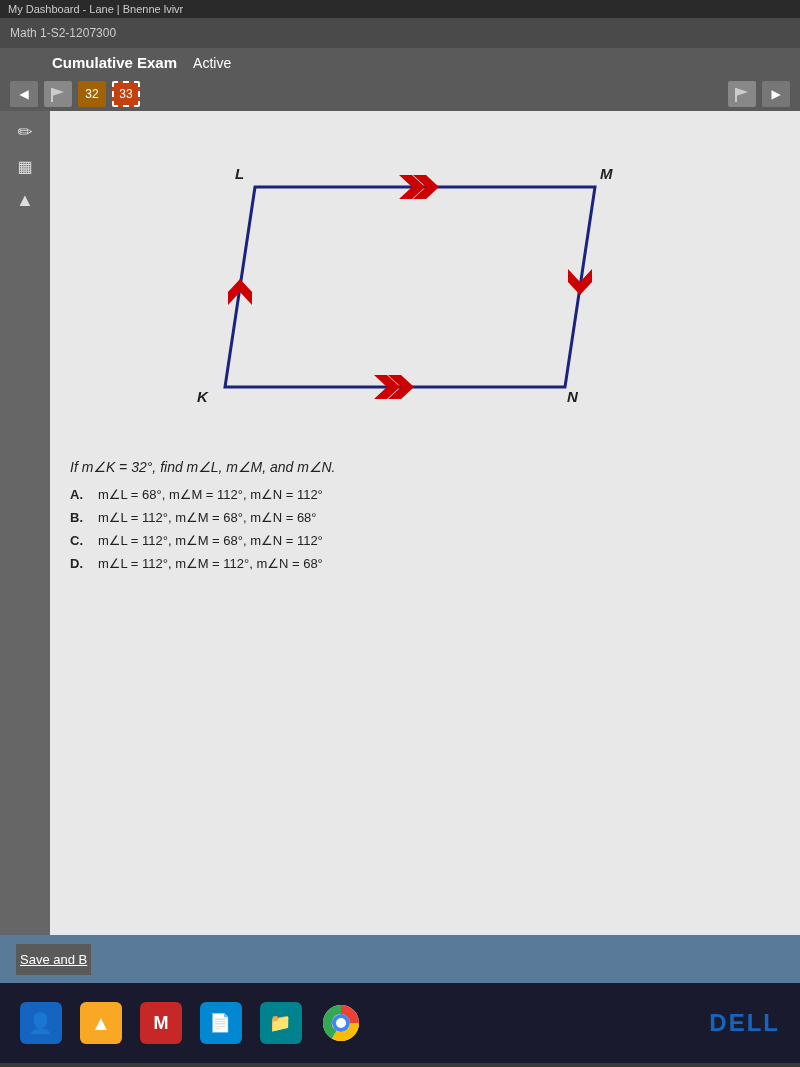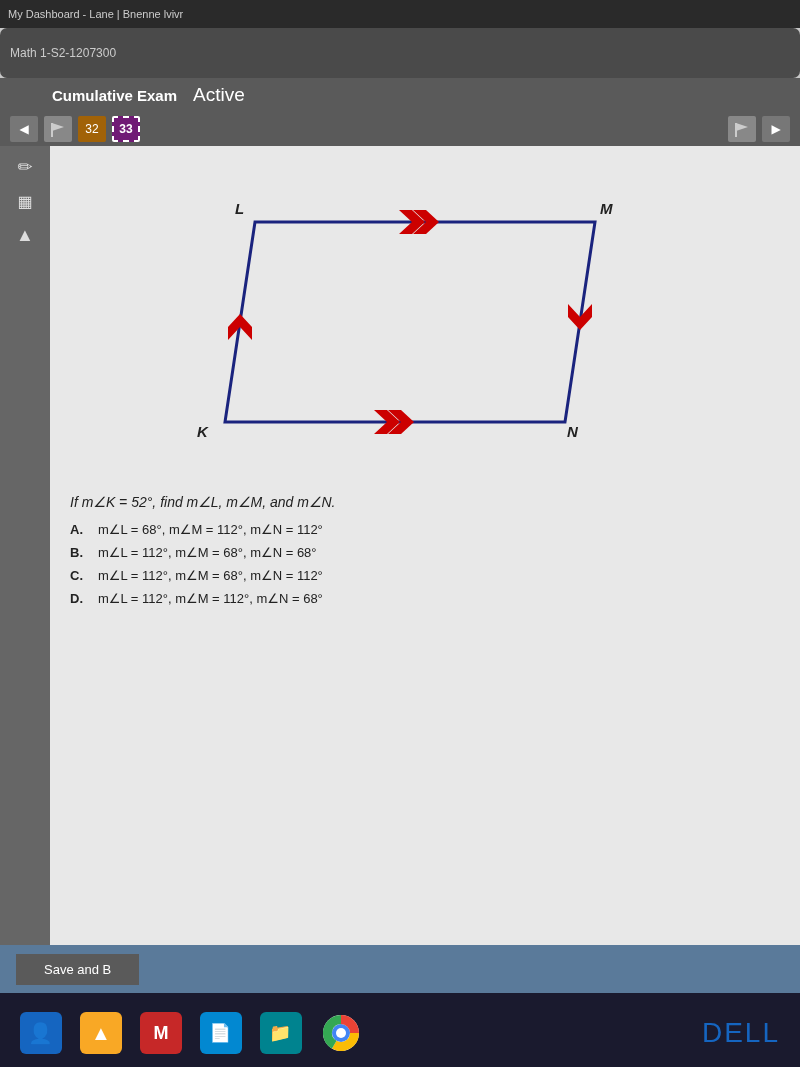--- a/index.html
+++ b/index.html
@@ -7,21 +7,21 @@
       width: 800px;
       height: 1067px;
       overflow: hidden;
       background: #3a3a3a;
       font-family: Arial, sans-serif;
     }
 
     
     .browser-bar {
       background: #2a2a2a;
-      height: 28px;
+      height: 18px;
       display: flex;
       align-items: center;
       padding: 0 8px;
       gap: 6px;
     }
     .browser-bar-text {
       color: #ccc;
       font-size: 11px;
     }
 
@@ -29,25 +29,24 @@
     .main-area {
       background: #c8c8c8;
       height: calc(100% - 22px - 80px);
       display: flex;
       flex-direction: column;
     }
 
     
     .header-bar {
       background: #4a4a4a;
-      padding: 18px 10px;
+      padding: 8px 10px;
       display: flex;
       align-items: center;
       gap: 8px;
-      border-radius: 7px;
     }
 
     
     .toolbar {
       background: #5a5a5a;
       padding: 4px 10px;
       display: flex;
       align-items: center;
       gap: 6px;
     }
@@ -58,24 +57,23 @@
       width: 28px;
       height: 26px;
       cursor: pointer;
       font-size: 12px;
       display: flex;
       align-items: center;
       justify-content: center;
       border-radius: 2px;
     }
     .toolbar-btn.active-num {
-      background: #701a75;
+      background: #c2410c;
       color: #fff;
       border: 2px dashed #fff;
-      font-weight: bold;
     }
     .toolbar-btn.nav-btn {
       background: #777;
     }
     .toolbar-spacer {
       flex: 1;
     }
     .toolbar-right {
       display: flex;
       gap: 6px;
@@ -157,23 +155,24 @@
       font-size: 13px;
       text-decoration: underline;
       cursor: pointer;
       background: #e0e8f0;
       padding: 6px 12px;
     }
     .save-btn {
       background: #5a5a5a;
       color: #fff;
       border: none;
-      padding: 8px 28px;
+      padding: 8px 4px;
       font-size: 13px;
       cursor: pointer;
+      text-decoration: underline;
     }
 
     
     .taskbar {
       background: #1a1a2e;
       height: 80px;
       display: flex;
       align-items: center;
       justify-content: space-between;
       padding: 0 20px;
@@ -195,22 +194,22 @@
     }
     .taskbar-icon.blue { background: #1565c0; }
     .taskbar-icon.gold { background: #f9a825; }
     .taskbar-icon.red { background: #c62828; }
     .taskbar-icon.lblue { background: #0288d1; }
     .taskbar-icon.teal { background: #00838f; }
     .taskbar-icon.chrome { background: transparent; }
 
     .dell-logo {
       color: #fff;
-      font-size: 28px;
-      font-weight: 400;
+      font-size: 24px;
+      font-weight: 700;
       letter-spacing: 2px;
     }
     .dell-logo span { color: #1565c0; }
 
     
     .diagram-label {
       font-size: 15px;
       font-style: italic;
       font-weight: bold;
     }
@@ -223,21 +222,21 @@
 </div>
 
 <div class="main-area">
 
   <div class="header-bar">
     <span style="color:#ccc;font-size:12px;">Math 1-S2-1207300</span>
   </div>
 
   <div style="background:#5a5a5a; padding:6px 14px; display:flex; align-items:center; gap:16px;">
     <span style="color:#fff;font-size:15px;font-weight:bold;margin-left:38px;">Cumulative Exam</span>
-    <span style="color:#fff;font-size:19px;">Active</span>
+    <span style="color:#fff;font-size:14px;">Active</span>
   </div>
 
   <div class="toolbar">
     <button class="toolbar-btn nav-btn">◀</button>
     <button class="toolbar-btn" style="background:#888;">
       <svg width="16" height="16" viewBox="0 0 16 16">
         <polygon points="2,2 14,6 2,10" fill="#ccc"></polygon>
         <line x1="2" y1="2" x2="2" y2="16" stroke="#ccc" stroke-width="2"></line>
       </svg>
     </button>
@@ -291,21 +290,21 @@
             <polygon points="0,20 -14,5 0,5 -14,-10 0,-10 0,-10 14,-10 14,5 0,5 0,20" fill="none"></polygon>
             <polygon points="-12,18 -12,5 0,-8 12,5 12,18 0,5" fill="#cc0000"></polygon>
           </g>
 
           <g transform="translate(405,160)">
             <polygon points="-12,-18 -12,-5 0,8 12,-5 12,-18 0,-5" fill="#cc0000"></polygon>
           </g>
         </svg>
       </div>
 
-      <p class="question-text">If m∠K = 52°, find m∠L, m∠M, and m∠N.</p>
+      <p class="question-text">If m∠K = 32°, find m∠L, m∠M, and m∠N.</p>
 
       <div>
         <div class="answer-choice">
           <span class="letter">A.</span>
           <span class="choice-text">m∠L = 68°, m∠M = 112°, m∠N = 112°</span>
         </div>
         <div class="answer-choice">
           <span class="letter">B.</span>
           <span class="choice-text">m∠L = 112°, m∠M = 68°, m∠N = 68°</span>
         </div>

